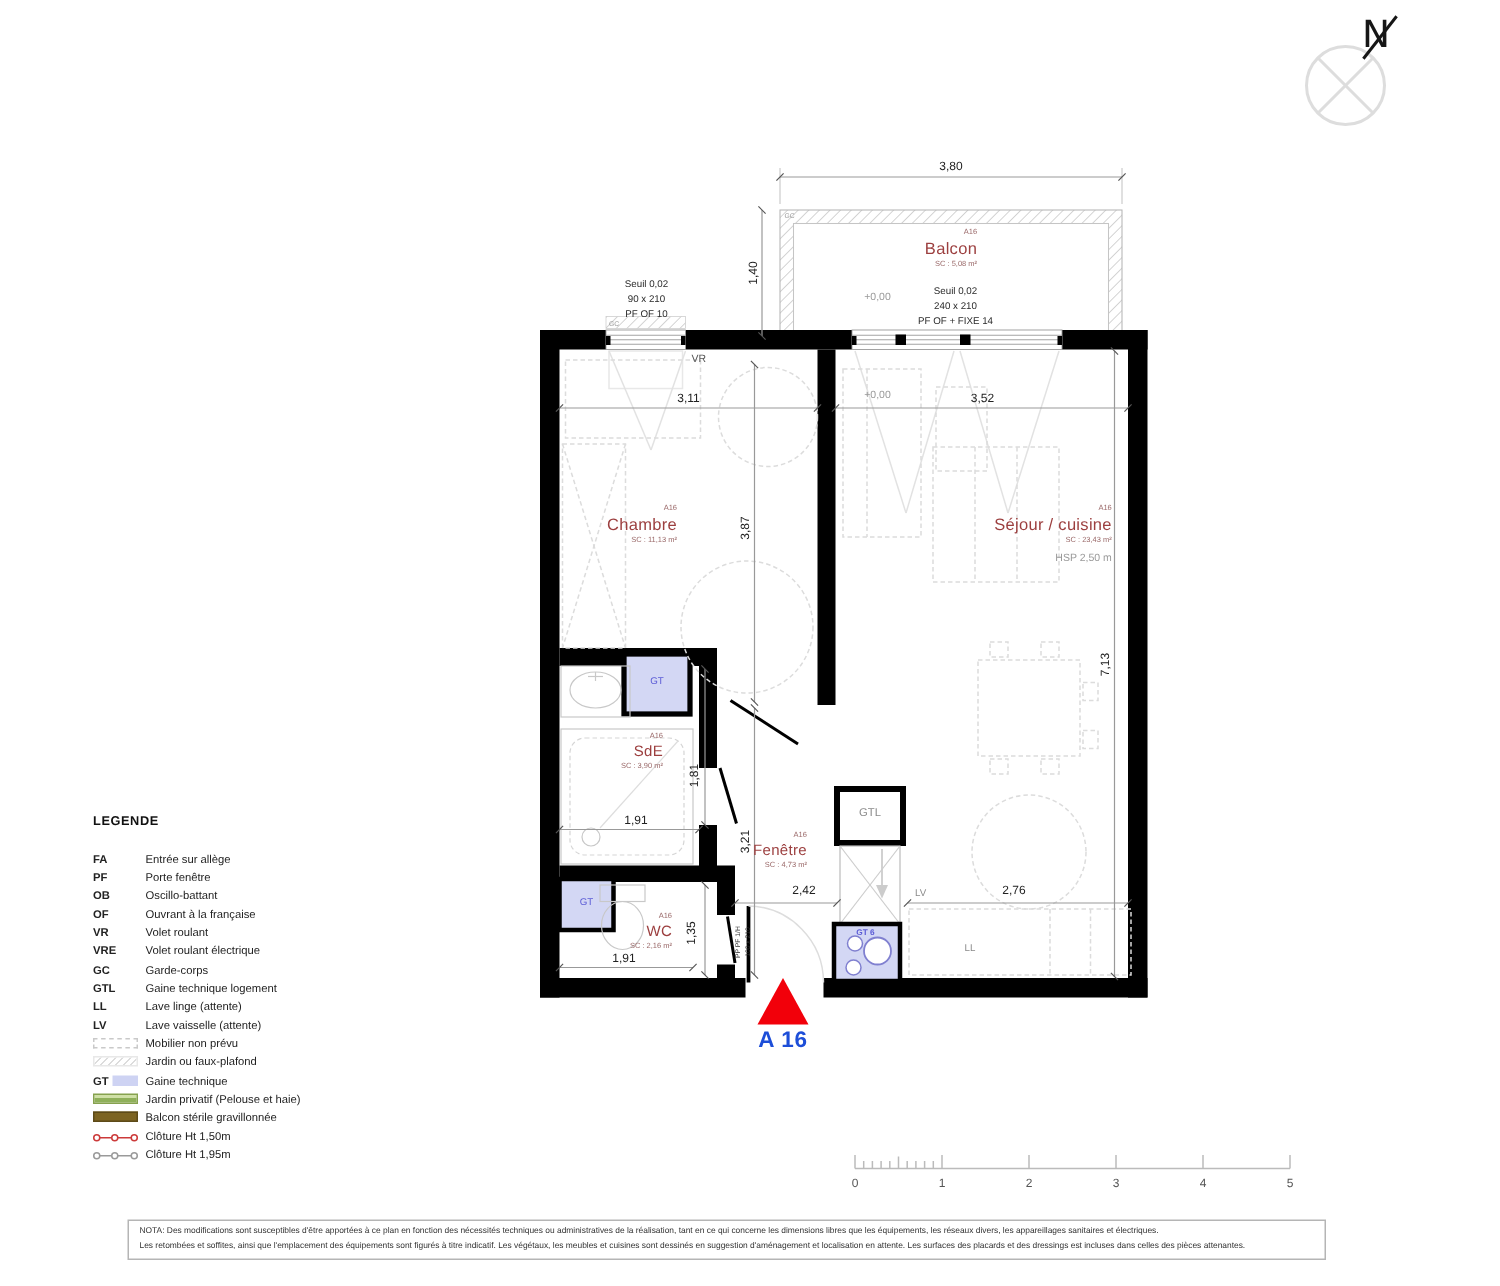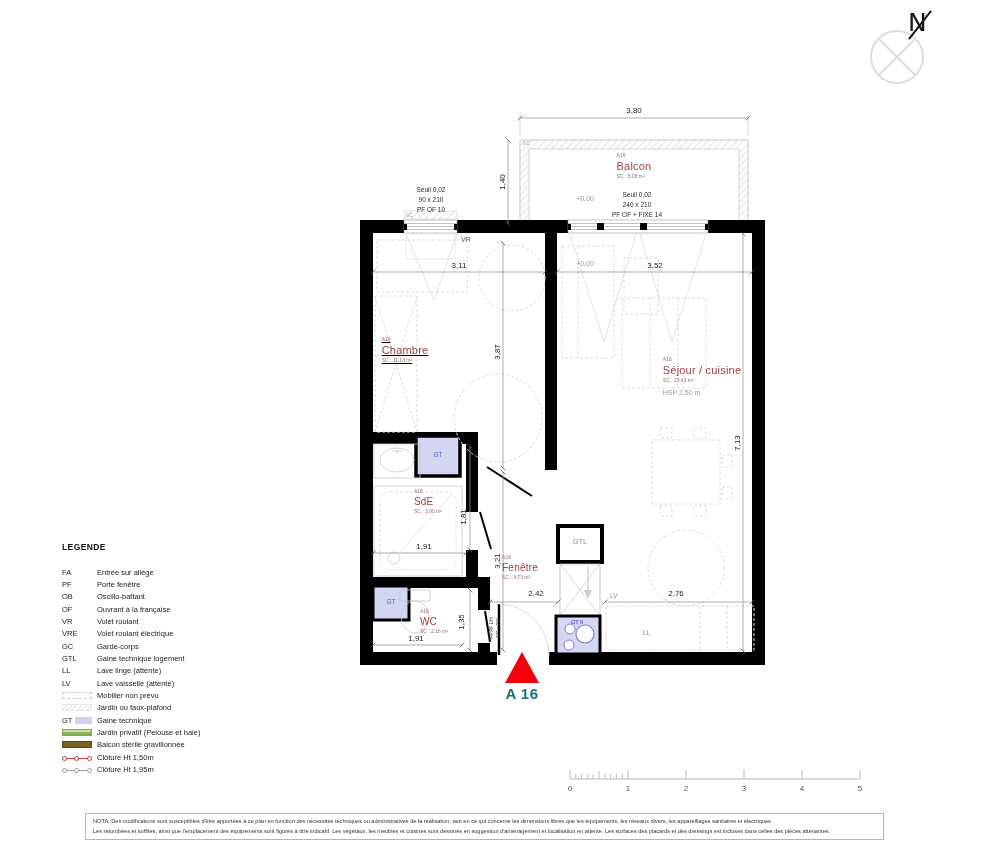--- a/index.html
+++ b/index.html
@@ -7,39 +7,39 @@
           font-family:"Liberation Sans",sans-serif;overflow:hidden;}
   .canvas svg{position:absolute;left:0;top:0;}
   .t{position:absolute;white-space:nowrap;}
   .dim{font-size:8px;color:#222;transform:translateX(-50%);}
   .dimv{font-size:8px;color:#222;transform:translate(-50%,-50%) rotate(-90deg);}
   .lvl{font-size:7px;color:#9a9a9a;transform:translateX(-50%);}
   .tag{font-size:7px;color:#555;}
   .tiny{font-size:4.5px;color:#999;}
   .blue{color:#5c5cd6;}
   .gray{color:#8a8a8a;}
-  .room{text-align:left;transform:translateX(-50%);line-height:1.3;}
+  .room{text-align:right;transform:translateX(-50%);line-height:1.3;}
   .room .u{display:block;font-size:5px;color:#9b6a6a;}
   .room .n{display:block;font-size:11px;color:#9c3f3f;letter-spacing:.2px;}
   .room .nsm{font-size:10px;}
   .room .a{display:block;font-size:5px;color:#9b6a6a;}
   .room .h{display:block;font-size:7px;color:#9a9a9a;margin-top:5px;}
   .win{font-size:6.5px;color:#2a2a2a;text-align:center;transform:translateX(-50%);line-height:1.5;}
   .doorlbl{font-size:4.5px;color:#333;text-align:center;line-height:1.5;
            transform:translate(-50%,-50%) rotate(-90deg);}
   .marker-tri{position:absolute;width:0;height:0;border-left:17px solid transparent;
               border-right:17px solid transparent;border-bottom:31px solid #f2000a;}
-  .marker-lbl{font-size:15px;font-weight:bold;color:#0f766e;transform:translateX(-50%);letter-spacing:.5px;}
+  .marker-lbl{font-size:15px;font-weight:bold;color:#1d4ed8;transform:translateX(-50%);letter-spacing:.5px;}
   .north-n{font-size:25px;color:#161616;font-family:"DejaVu Sans",sans-serif;}
   .north-slash{position:absolute;width:36px;height:0;border-top:2px solid #161616;transform:rotate(-52deg);}
   
   .legend{position:absolute;left:62px;top:540px;width:240px;height:240px;text-align:center;}
   .lg-title{position:absolute;left:0;top:2px;font-size:8.5px;font-weight:bold;color:#111;letter-spacing:.4px;}
   .lg-row{position:absolute;left:0;width:240px;height:12px;}
-  .lg-code{position:absolute;left:0;top:0;font-size:7.5px;color:#222;font-weight:normal;}
+  .lg-code{position:absolute;left:0;top:0;font-size:7.5px;color:#222;font-weight:bold;}
   .lg-label{position:absolute;left:35px;top:0;font-size:7.5px;color:#222;}
   .sw{position:absolute;left:0;top:1px;width:30px;height:7px;box-sizing:border-box;}
   .sw-mobilier{border:1px dashed #c9c9c9;}
   .sw-soffite{background:repeating-linear-gradient(135deg,#fff 0 2.5px,#dcdcdc 2.5px 3.5px);border:1px solid #e8e8e8;}
   .sw-gt{left:13px;width:17px;background:#ced3f3;}
   .sw-jardin{background:linear-gradient(#cfe0a6 0 45%,#8fb05a 45% 100%);border:1px solid #86a24e;}
   .sw-bande{background:#7c6321;border:1px solid #5d4a18;}
   .sw-line{position:absolute;left:0;top:4px;width:30px;height:0;border-top:1px solid;}
   .dot{position:absolute;top:2px;width:3px;height:3px;border-radius:50%;background:#fff;border:1px solid;}
   .red-l{border-color:#cc3a3a;}
@@ -228,26 +228,26 @@
   </svg>
 
   <div class="t north-n" style="left:908px;top:8px;"><span>N</span></div>
   <div class="north-slash" style="left:902px;top:24px;"></div>
 
   <div class="t room" style="left:634px;top:152px;">
     <span class="u">A16</span>
     <span class="n">Balcon</span>
     <span class="a">SC : 5,08 m²</span>
   </div>
-  <div class="t room" style="left:405px;top:336px;text-decoration:underline;">
+  <div class="t room" style="left:428px;top:336px;">
     <span class="u">A16</span>
     <span class="n">Chambre</span>
     <span class="a">SC : 11,13 m²</span>
   </div>
-  <div class="t room" style="left:702px;top:336px;margin-top:20px;">
+  <div class="t room" style="left:702px;top:336px;">
     <span class="u">A16</span>
     <span class="n">Séjour / cuisine</span>
     <span class="a">SC : 23,43 m²</span>
     <span class="h">HSP 2,50 m</span>
   </div>
   <div class="t room" style="left:428px;top:488px;">
     <span class="u">A16</span>
     <span class="n nsm">SdE</span>
     <span class="a">SC : 3,90 m²</span>
   </div>

